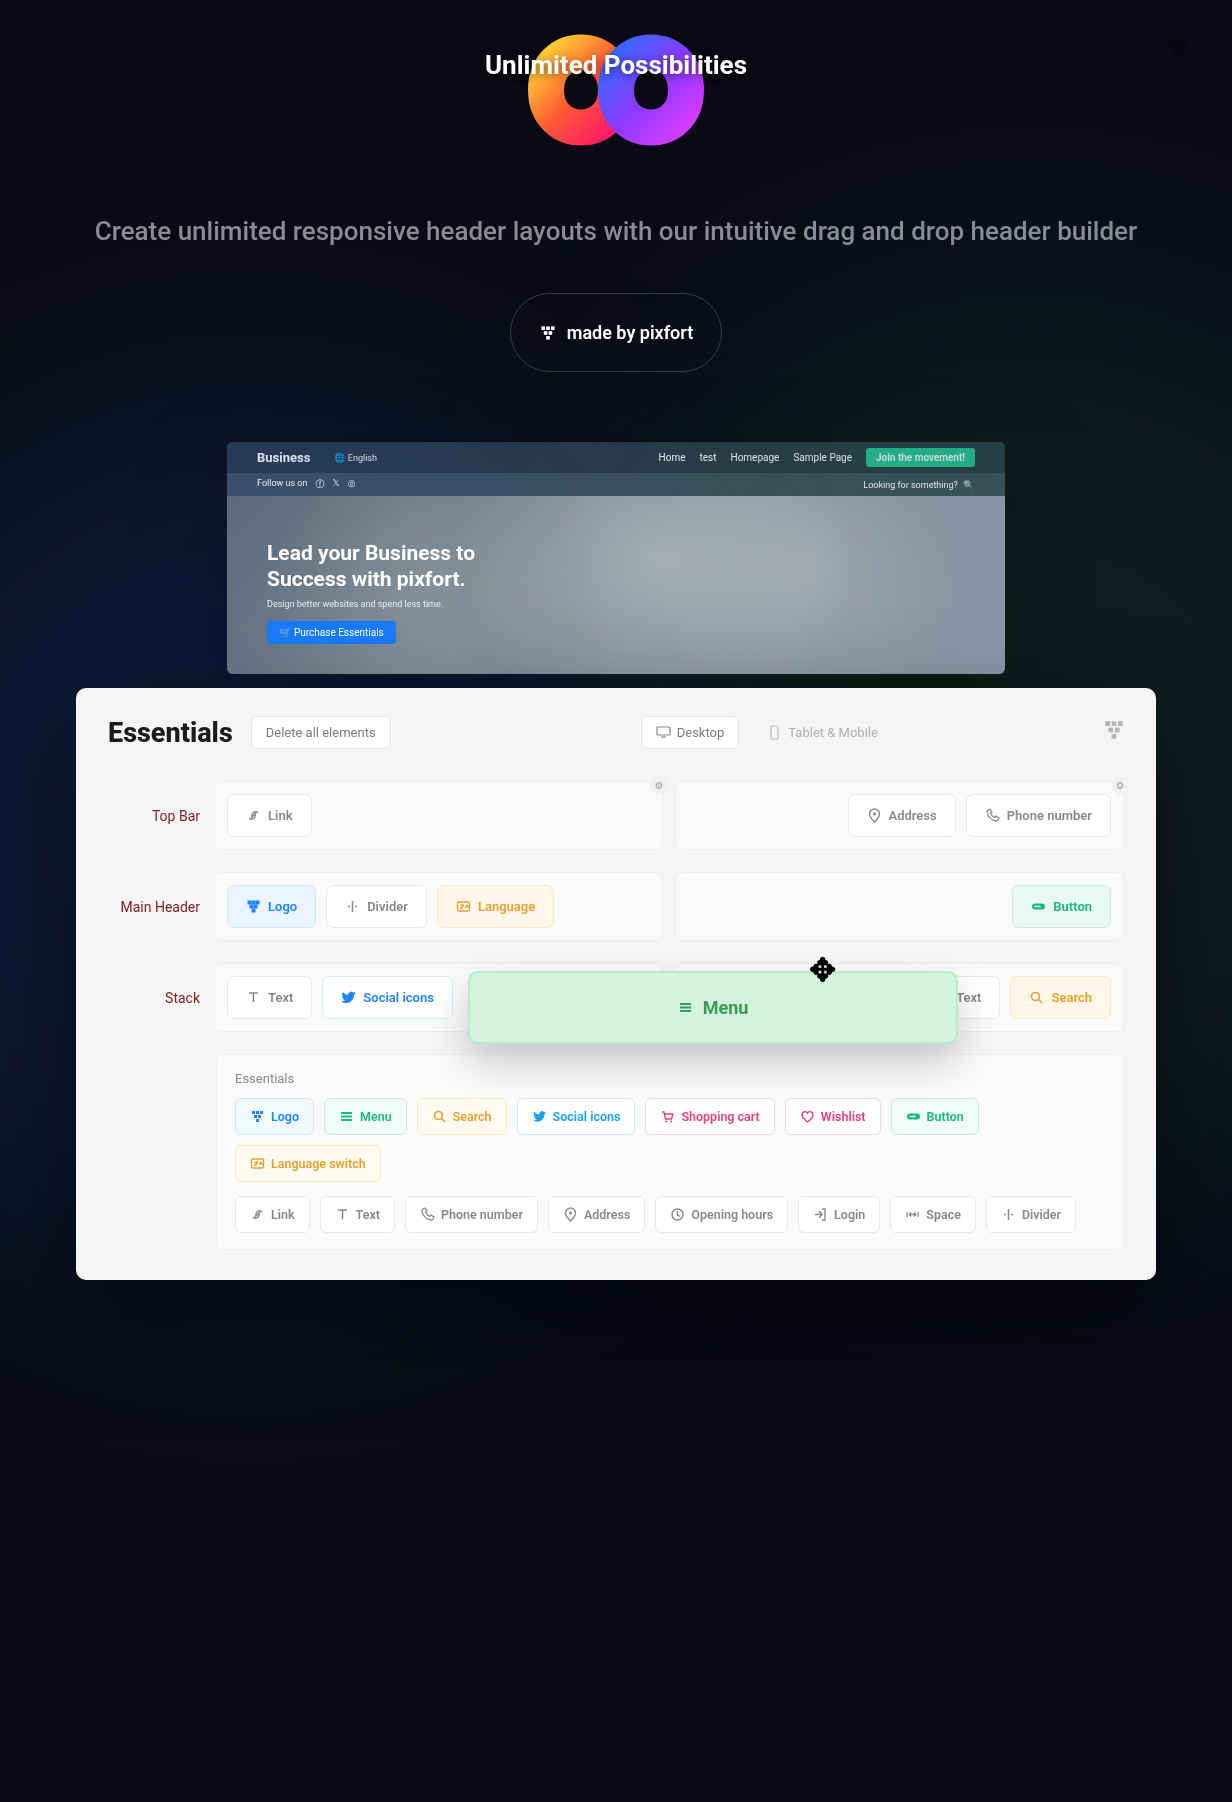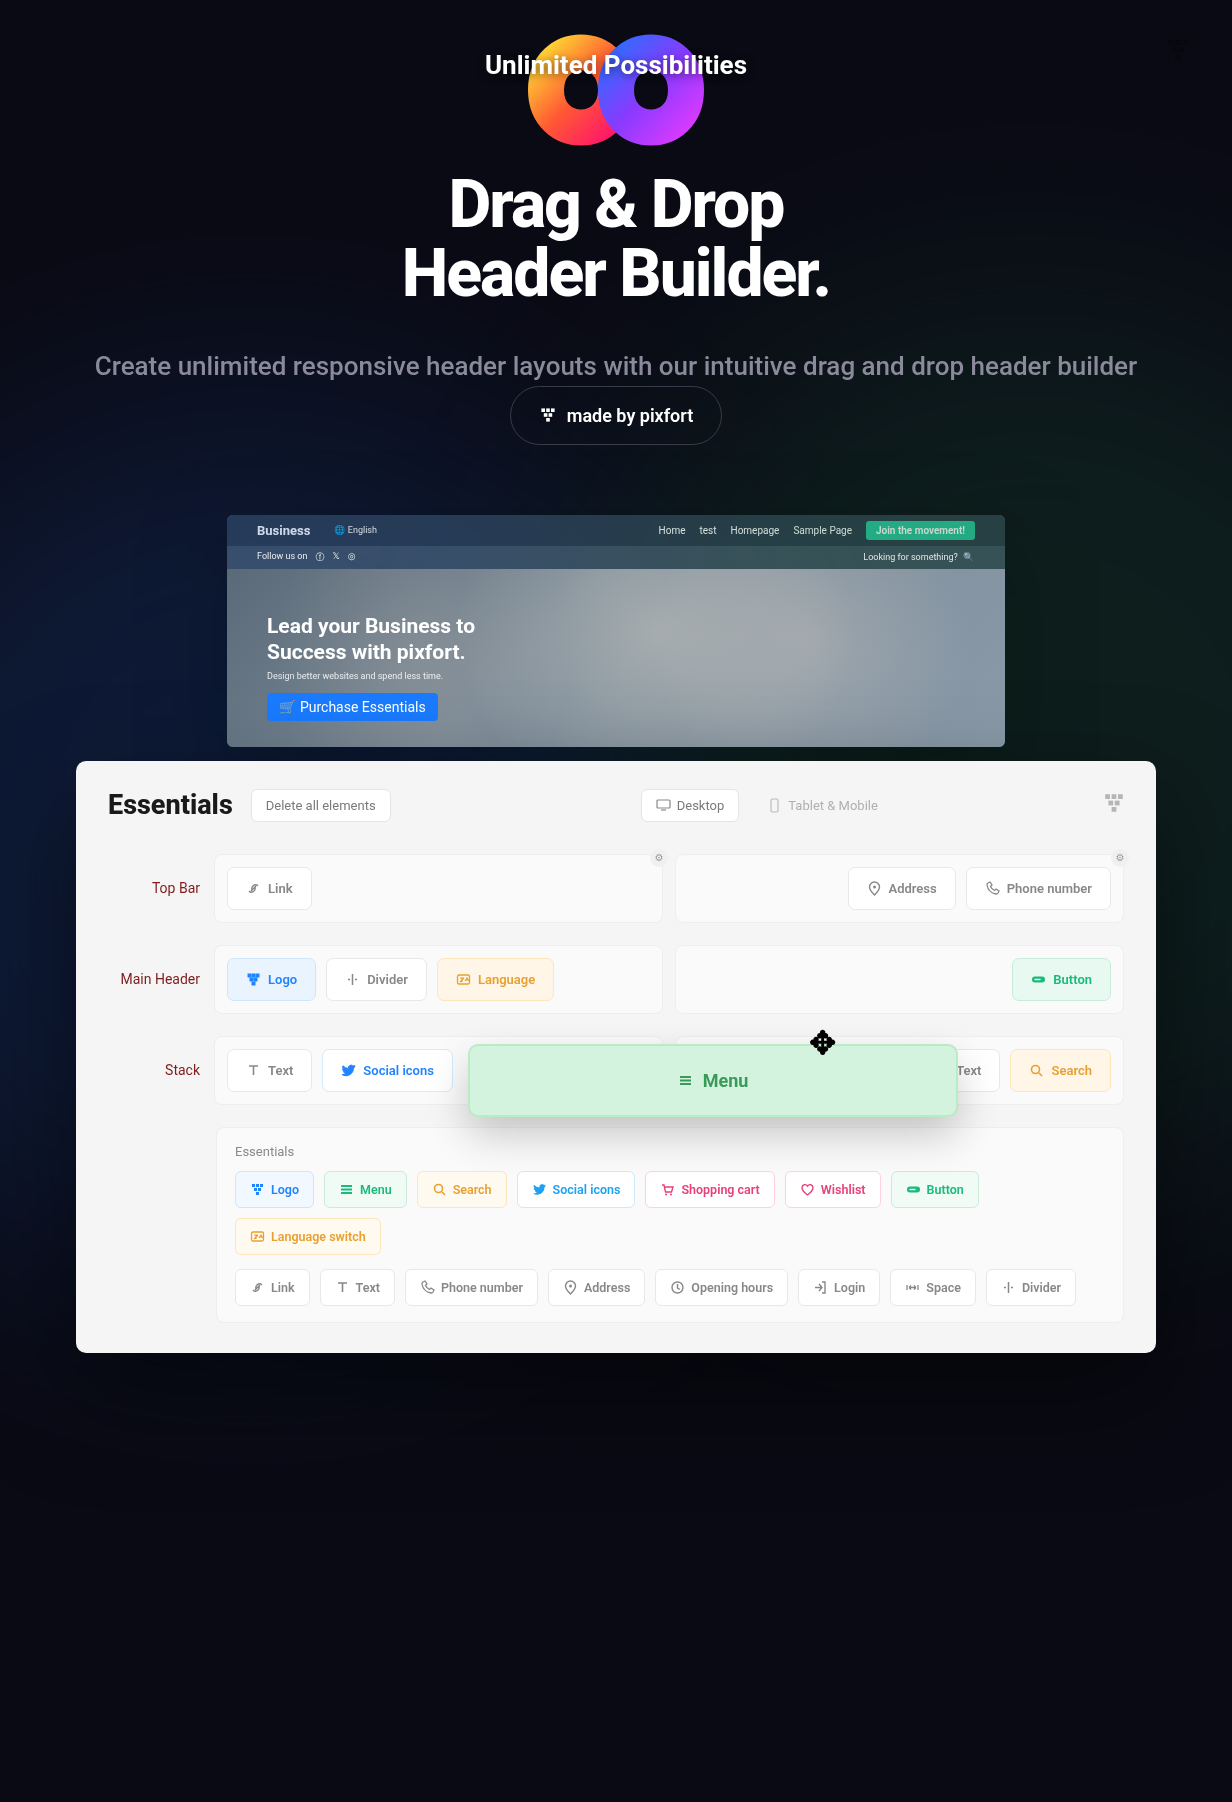--- a/index.html
+++ b/index.html
@@ -6,21 +6,21 @@
 body{background:#0a0a14;min-height:1802px;width:1232px;overflow:hidden;position:relative}
 .glow{position:absolute;width:900px;height:900px;border-radius:50%;filter:blur(120px);opacity:0.25;pointer-events:none}
 .glow-blue{background:#1a4a9a;top:400px;left:-200px}
 .glow-green{background:#1a5a3a;top:300px;right:-250px}
 .hero{text-align:center;padding-top:10px;position:relative}
 .infinity-wrap{position:relative;display:inline-block}
 .infinity{width:280px;height:160px;margin:0 auto}
 .badge{position:absolute;left:50%;top:40px;transform:translateX(-50%);color:#fff;font-weight:700;font-size:26px;text-shadow:0 2px 8px rgba(0,0,0,0.5);white-space:nowrap}
 h1{color:#fff;font-size:66px;font-weight:800;letter-spacing:-2px;line-height:1.05;margin-top:-4px}
 .sub{color:#8a8a9a;font-size:26px;line-height:1.5;margin-top:38px;font-weight:500}
-.made{display:inline-flex;align-items:center;gap:10px;border:1px solid #3a3a4a;border-radius:999px;padding:18px 28px;color:#fff;font-weight:600;font-size:18px;cursor:pointer}
+.made{display:inline-flex;align-items:center;gap:10px;border:1px solid #3a3a4a;border-radius:999px;padding:28px 28px;margin-top:42px;color:#fff;font-weight:600;font-size:18px;cursor:pointer}
 .tower{display:inline-block;width:18px;height:20px}
 .tower svg{width:100%;height:100%}
 .corner-logo{position:absolute;top:34px;right:40px;opacity:0.25}
 .corner-logo .tower{width:28px;height:32px}
 .preview-shot{width:778px;margin:70px auto 0;border-radius:6px;overflow:hidden;box-shadow:0 30px 80px rgba(0,0,0,0.6);background:#6a7a8a}
 .topbar{background:#1a7bff;color:#fff;font-size:9px;padding:4px 30px;display:flex;justify-content:space-between;align-items:center}
 .topbar-right{display:flex;gap:8px;align-items:center}
 .phone-chip{border:1px solid rgba(255,255,255,0.4);padding:2px 6px;border-radius:3px}
 .nav{background:rgba(30,45,60,0.85);color:#fff;padding:6px 30px;display:flex;justify-content:space-between;align-items:center;font-size:10px}
 .nav-left{display:flex;align-items:center;gap:24px;font-weight:700;font-size:13px}
@@ -28,21 +28,21 @@
 .nav-right{display:flex;gap:14px;align-items:center}
 .btn-green{background:#26c49a;padding:4px 10px;border-radius:3px;font-weight:600}
 .sub-nav{background:rgba(30,45,60,0.55);color:#fff;padding:5px 30px;display:flex;justify-content:space-between;align-items:center;font-size:9px}
 .social-row{display:flex;gap:8px;opacity:0.9}
 .search-row{display:flex;align-items:center;gap:6px;opacity:0.85}
 .hero-photo{height:178px;background:linear-gradient(135deg,#5a6a78 0%,#7a8a98 40%,#8a9aa8 100%);padding:22px 40px;color:#fff;position:relative}
 .hero-photo::before{content:"";position:absolute;inset:0;background:radial-gradient(ellipse 200px 180px at 55% 35%,rgba(240,230,210,0.35),transparent),radial-gradient(ellipse 160px 160px at 75% 40%,rgba(220,210,200,0.3),transparent),radial-gradient(ellipse 150px 170px at 25% 50%,rgba(190,180,170,0.25),transparent)}
 .hero-photo>*{position:relative}
 .hero-h{font-size:21px;font-weight:700;line-height:1.25;margin-top:22px}
 .hero-p{font-size:9px;opacity:0.85;margin-top:6px}
-.btn-blue-sm{display:inline-block;background:#1a7bff;padding:6px 12px;border-radius:4px;font-size:14px;margin-top:12px}
+.btn-blue-sm{display:inline-block;background:#1a7bff;padding:6px 12px;border-radius:4px;font-size:10px;margin-top:12px}
 .builder{width:1080px;margin:14px auto 0;background:#f5f5f5;border-radius:10px;padding:28px 32px 30px;position:relative;box-shadow:0 40px 100px rgba(0,0,0,0.5)}
 .builder-header{display:flex;align-items:center;gap:18px;margin-bottom:32px}
 .builder-title{font-size:27px;font-weight:800;color:#1a1a1a}
 .chip{background:#fff;border:1px solid #e5e5e5;border-radius:6px;padding:8px 14px;font-size:13px;color:#7a7a7a;cursor:pointer;display:inline-flex;align-items:center;gap:6px}
 .view-toggle{margin-left:auto;display:flex;gap:14px;align-items:center;margin-right:auto}
 .view-opt{display:inline-flex;align-items:center;gap:6px;padding:8px 14px;border-radius:6px;font-size:13px;color:#b0b0b0;cursor:pointer}
 .view-opt.active{background:#fff;border:1px solid #e5e5e5;color:#7a7a7a}
 .builder-logo{position:absolute;top:28px;right:30px;opacity:0.25}
 .builder-row{display:flex;align-items:center;gap:14px;margin-bottom:22px}
 .row-label{width:92px;text-align:right;font-size:14px;color:#7f1d1d;flex-shrink:0}
@@ -163,23 +163,20 @@
           <stop offset="0" stop-color="#3a66ff"></stop>
             <stop offset="0.5" stop-color="#8a3aff"></stop>
             <stop offset="1" stop-color="#d43aff"></stop>
         </linearGradient>
       </defs>
       <path d="M70 80 C70 30, 140 30, 140 80 C140 130, 70 130, 70 80 Z" fill="none" stroke="url(#g1)" stroke-width="36"></path>
       <path d="M140 80 C140 30, 210 30, 210 80 C210 130, 140 130, 140 80 Z" fill="none" stroke="url(#g2)" stroke-width="36"></path>
     </svg>
     <div class="badge">Unlimited Possibilities</div>
   </div>
-  <h1>
-    <span>Drag &amp; Drop</span><br><span>Header Builder.</span>
-  </h1>
   <p class="sub">Create unlimited responsive header layouts with our intuitive drag and drop header builder</p>
   <div class="made">
     <span class="tower"><svg viewBox="0 0 15 15" fill="#fff">
           <use href="#i-tower"></use>
         </svg></span>
     <span>made by pixfort</span>
   </div>
 </div>
 
 <div class="preview-shot">

